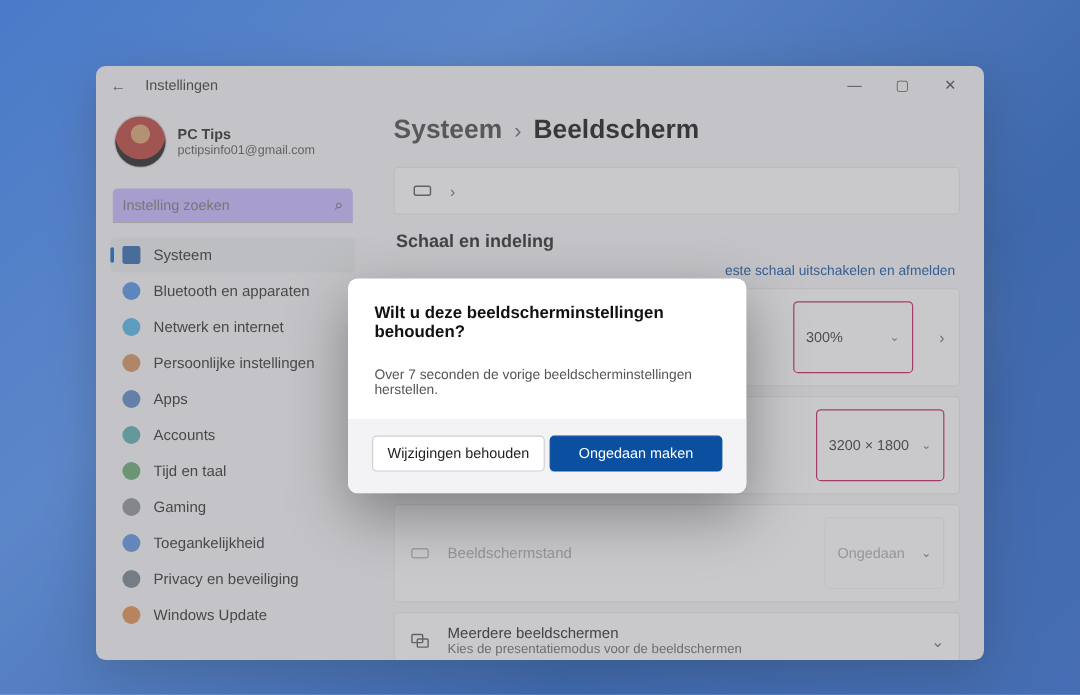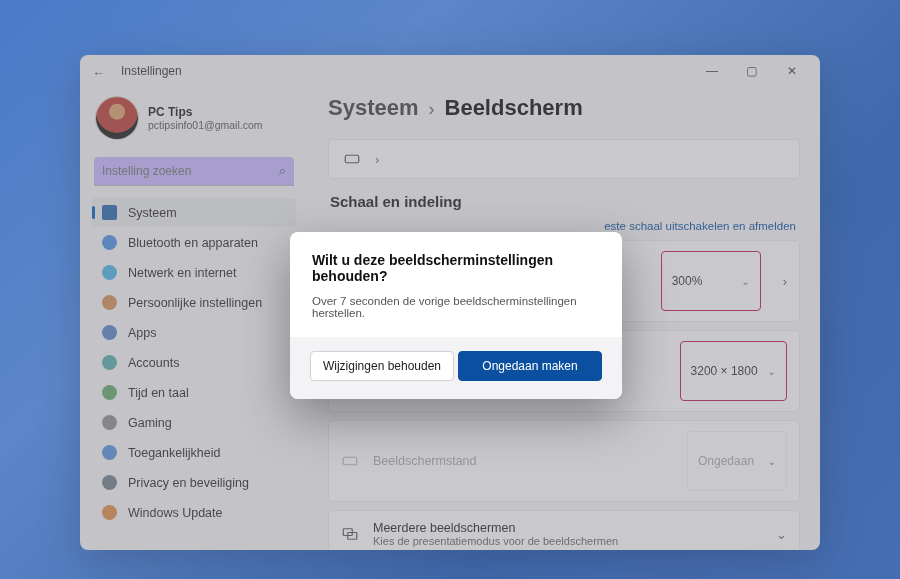--- a/index.html
+++ b/index.html
@@ -39,21 +39,21 @@
 .rowcard .title{font-size:12.5px;color:#222}
 .rowcard .sub{font-size:11px;color:#666}
 .rowcard.disabled .title,.rowcard.disabled .sub,.rowcard.disabled .sel{color:#a7a7ab}
 .sel{min-width:100px;padding:22px 10px;background:#fbfbfc;border:1px solid #be185d;border-radius:4px;font-size:12px;color:#333;display:flex;align-items:center;justify-content:space-between;gap:10px}
 .sel .dd{font-size:10px;color:#777}
 .linktxt{color:#0a4fa0;font-size:11.5px}
 .cicon{width:18px;height:18px;flex:0 0 18px;color:#555}
 .overlay{position:absolute;inset:0;background:rgba(120,120,125,.38);display:flex;align-items:center;justify-content:center}
 .dialog{position:absolute;left:290px;top:232px;width:332px;background:#fff;border-radius:8px;box-shadow:0 18px 50px rgba(0,0,0,.35);overflow:hidden}
 .dialog .dbody{padding:20px 22px 18px 22px}
-.dialog h3{font-size:14px;font-weight:600;color:#111;margin-bottom:11px}
+.dialog h3{font-size:14px;font-weight:600;color:#111;margin-bottom:23px}
 .dialog p{font-size:11.5px;color:#555}
 .dialog .dbtns{display:flex;gap:4px;padding:14px 20px 18px 20px;background:#f3f3f5}
 .dbtn{flex:1;padding:7px 0;font-size:12px;border-radius:4px;text-align:center;cursor:pointer}
 .dbtn.sec{background:#fff;border:1px solid #d0d0d4;color:#222}
 .dbtn.pri{background:#0a4fa0;border:1px solid #0a4fa0;color:#fff}
 </style>
 </head>
 <body>
 <div class="wave"></div>
 

